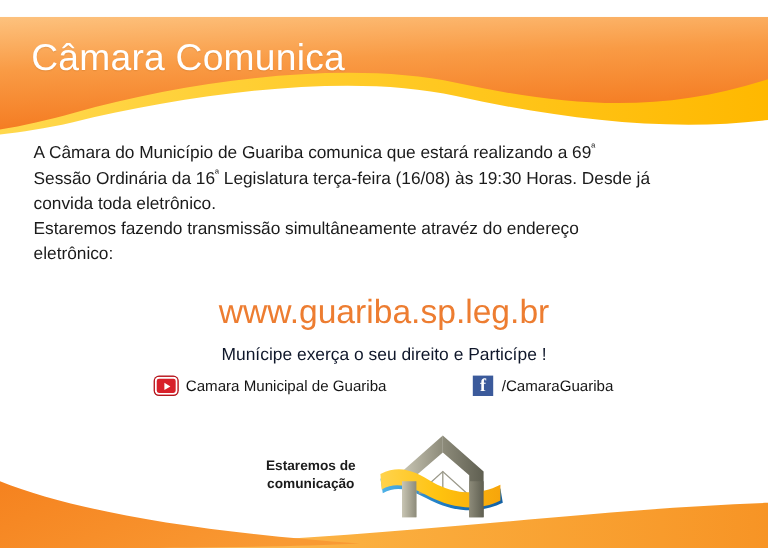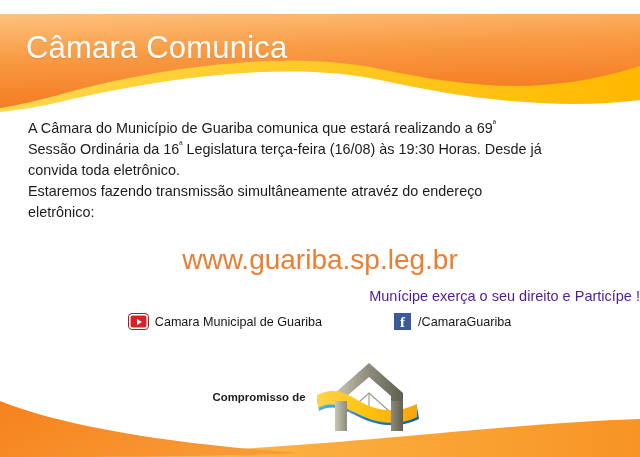--- a/index.html
+++ b/index.html
@@ -78,22 +78,22 @@
     font-size: 28px;
     line-height: 34px;
     white-space: nowrap;
   }
 
   .tagline {
     position: absolute;
     left: 0;
     top: 286px;
     width: 640px;
-    text-align: right;
-    color: #4c1d95;
+    text-align: center;
+    color: #0f172a;
     font-size: 14.5px;
     line-height: 20px;
   }
 
   
   .social-row {
     position: absolute;
     left: 0;
     top: 313px;
     width: 640px;
@@ -249,21 +249,22 @@
     <div class="social-item">
       <span class="fb-badge">
         <span class="f">f</span>
       </span>
       <span class="social-label">/CamaraGuariba</span>
     </div>
   </div>
 
   <div class="footer-block">
     <div class="assessoria">
-      <div>Compromisso de</div>
+      <div>Estaremos de</div>
+      <div>comunicação</div>
     </div>
 
     <svg class="emblem" viewBox="0 0 112 80">
       <defs>
         <linearGradient id="archL" x1="0" y1="0" x2="1" y2="0">
           <stop offset="0%" stop-color="#c9c6b4"></stop>
           <stop offset="100%" stop-color="#8d8b7a"></stop>
         </linearGradient>
         <linearGradient id="archR" x1="0" y1="0" x2="1" y2="0">
           <stop offset="0%" stop-color="#8d8b7a"></stop>

